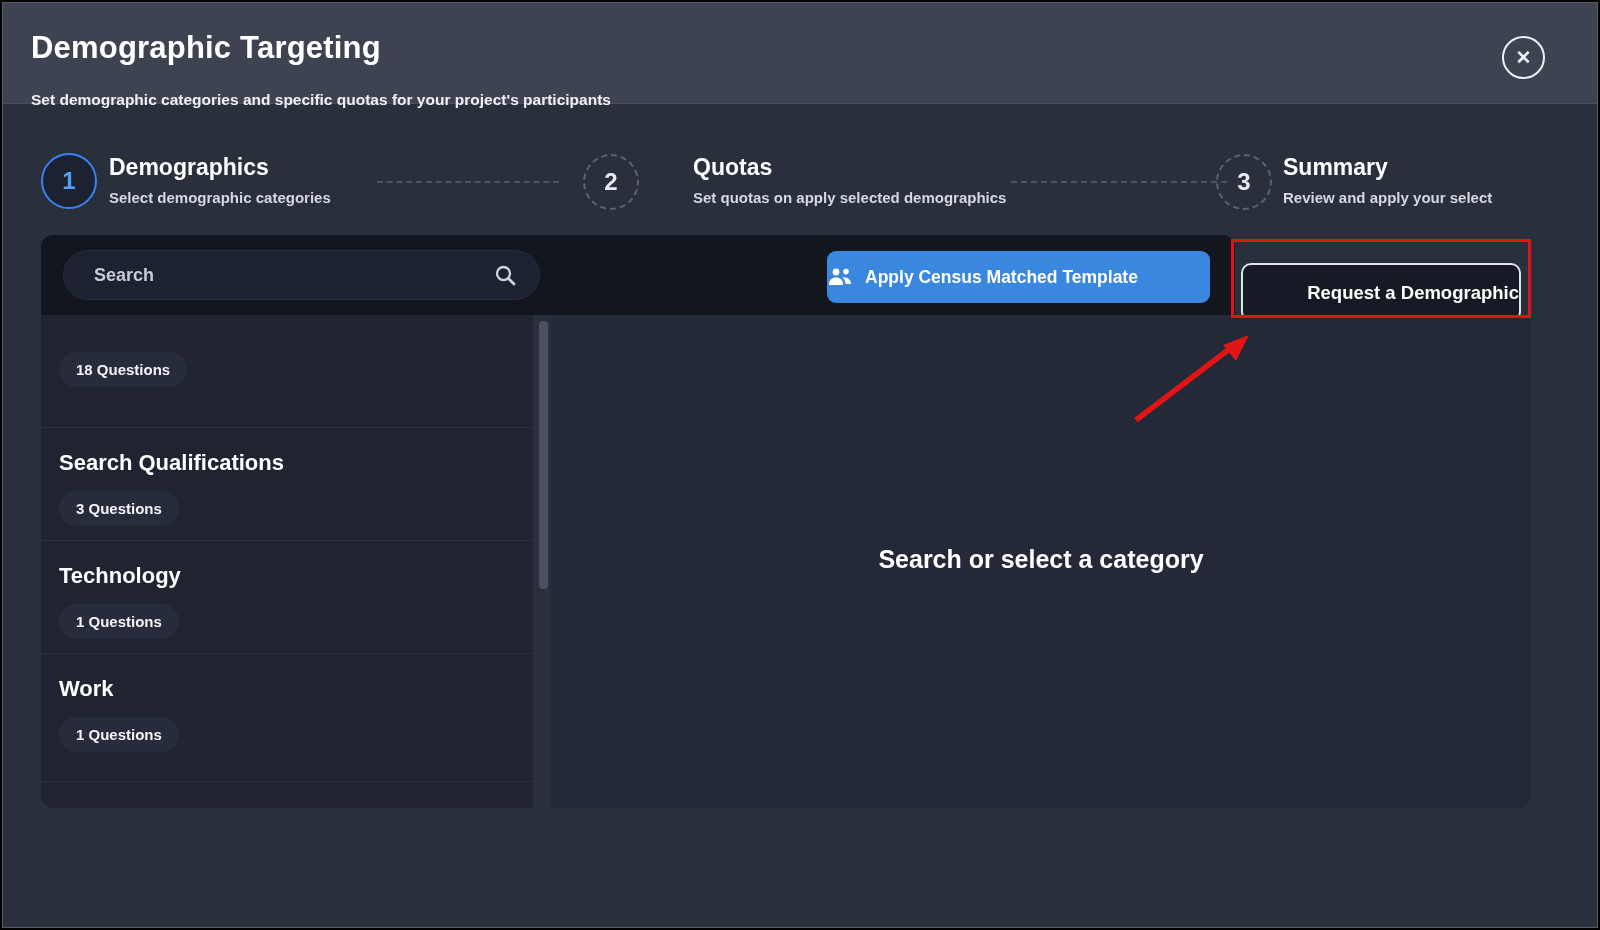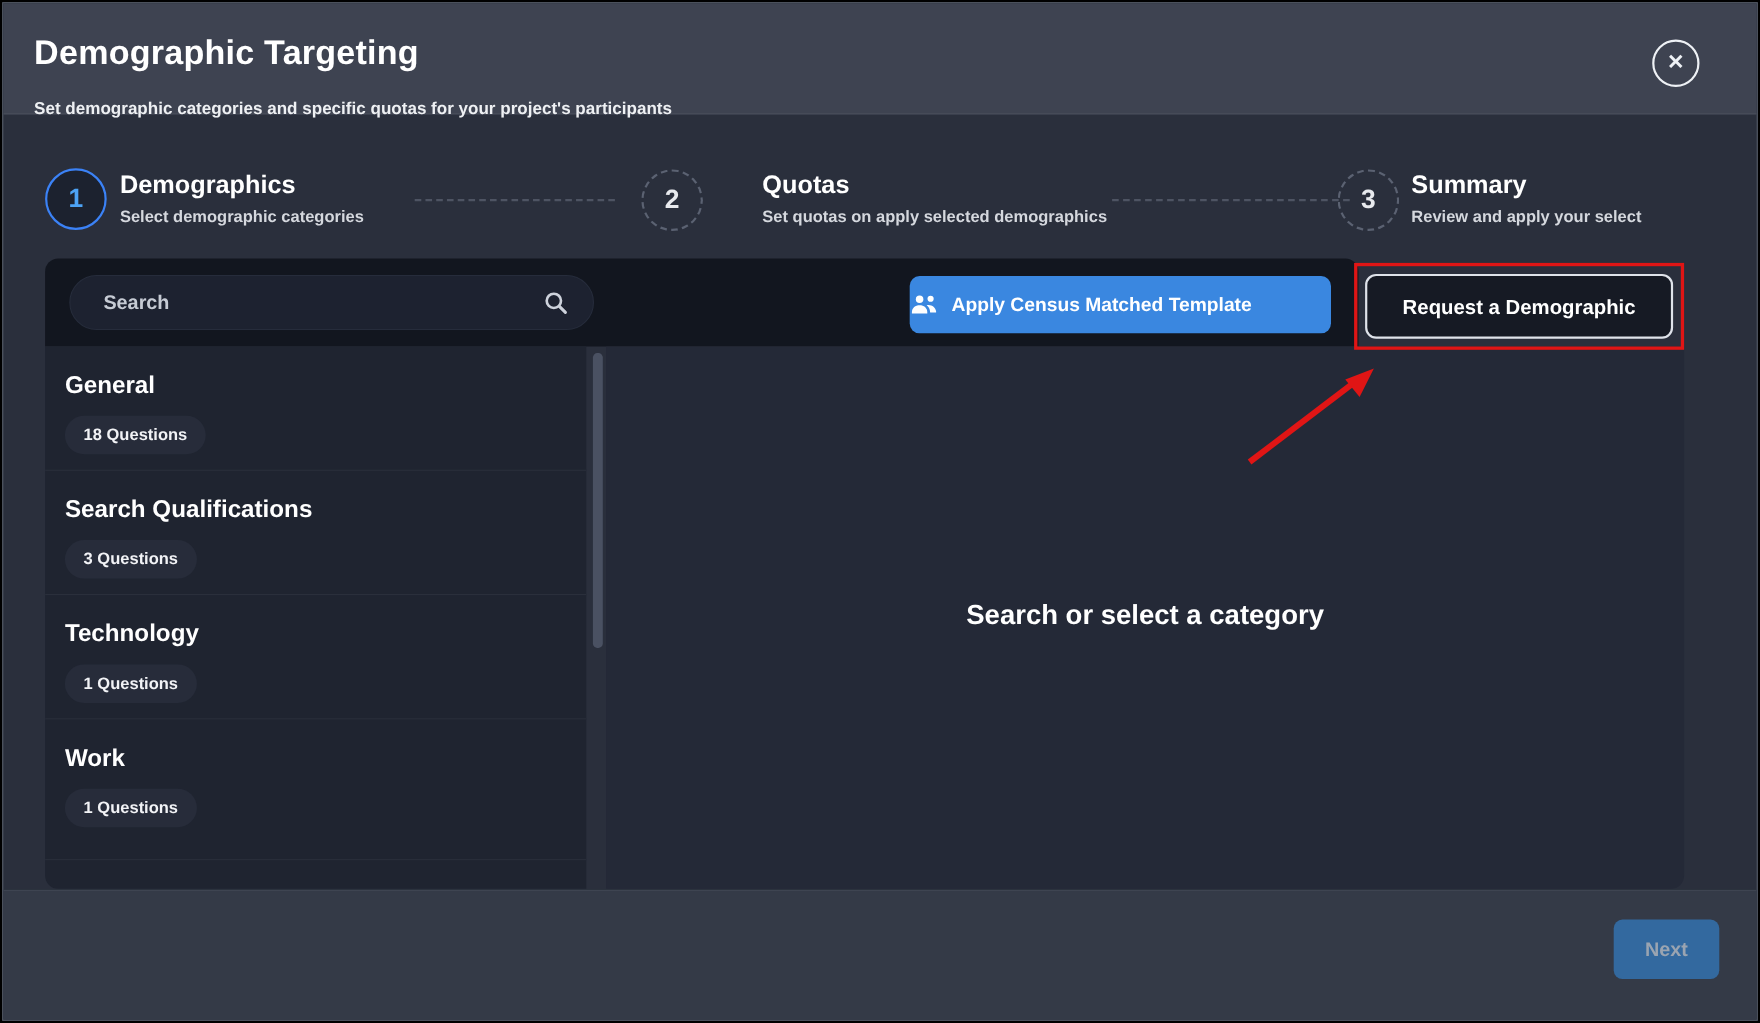--- a/index.html
+++ b/index.html
@@ -55,23 +55,23 @@
     color:#e7eaf0; font-size:18px; font-weight:600; font-family:"Liberation Sans",sans-serif;
   }
   .search-box input::placeholder { color:#c6cbd4; opacity:1; }
   .btn-census {
     position:absolute; left:786px; top:16px; width:383px; height:52px;
     background:#3a87e0; border:none; border-radius:9px; cursor:pointer;
     color:#ffffff; font-size:17.5px; font-weight:800; font-family:"Liberation Sans",sans-serif;
     display:flex; align-items:center; gap:12px;
   }
   .btn-request {
-    position:absolute; left:1200px; top:14px; width:280px; height:59px;
+    position:absolute; left:1200px; top:28px; width:280px; height:59px;
     background:#161a24; border:2px solid #dfe3ea; border-radius:10px; cursor:pointer;
-    color:#ffffff; font-size:18.5px; font-weight:800; font-family:"Liberation Sans",sans-serif;
+    color:#ffffff; font-size:18.5px; font-weight:800; font-family:"Liberation Sans",sans-serif;text-align:right;
   }
   
   .sidebar {
     position:absolute; left:38px; top:312px; width:492px; height:493px;
     background:#1f2430; border-radius:0 0 0 12px; overflow:hidden;
   }
   .cat-row { padding:22px 18px 20px 18px; border-bottom:1px solid #2a2f3b; cursor:pointer; }
   .cat-row .cat-name { color:#ffffff; font-size:22px; font-weight:800; }
   .cat-badge {
     display:inline-block; margin-top:15px; background:#272c3a; color:#f2f3f6;
@@ -171,21 +171,20 @@
         <span>Apply Census Matched Template</span>
       </button>
 
       <button class="btn-request">
         <span>Request a Demographic</span>
       </button>
     </div>
 
     <div class="sidebar">
       <div class="cat-row" style="height:113px;">
-        <div class="cat-name">General</div>
         <span class="cat-badge">18 Questions</span>
       </div>
       <div class="cat-row" style="height:113px;">
         <div class="cat-name">Search Qualifications</div>
         <span class="cat-badge">3 Questions</span>
       </div>
       <div class="cat-row" style="height:113px;">
         <div class="cat-name">Technology</div>
         <span class="cat-badge">1 Questions</span>
       </div>
@@ -196,23 +195,20 @@
       <div class="cat-row clipped">
         
       </div>
     </div>
     <div class="scroll-thumb"></div>
 
     <div class="main-panel">
       <div class="empty-state">Search or select a category</div>
     </div>
 
-    <div class="footer">
-      <button class="btn-next">Next</button>
-    </div>
 
     <div class="highlight-box"></div>
     <svg class="arrow-svg" width="170" height="110" viewBox="0 0 170 110">
       <line x1="33" y1="99" x2="133" y2="23" stroke="#e01515" stroke-width="5.5"></line>
       <polygon points="146,14 120,24 133,40" fill="#e01515"></polygon>
     </svg>
 
   </div>
 </div>
 

